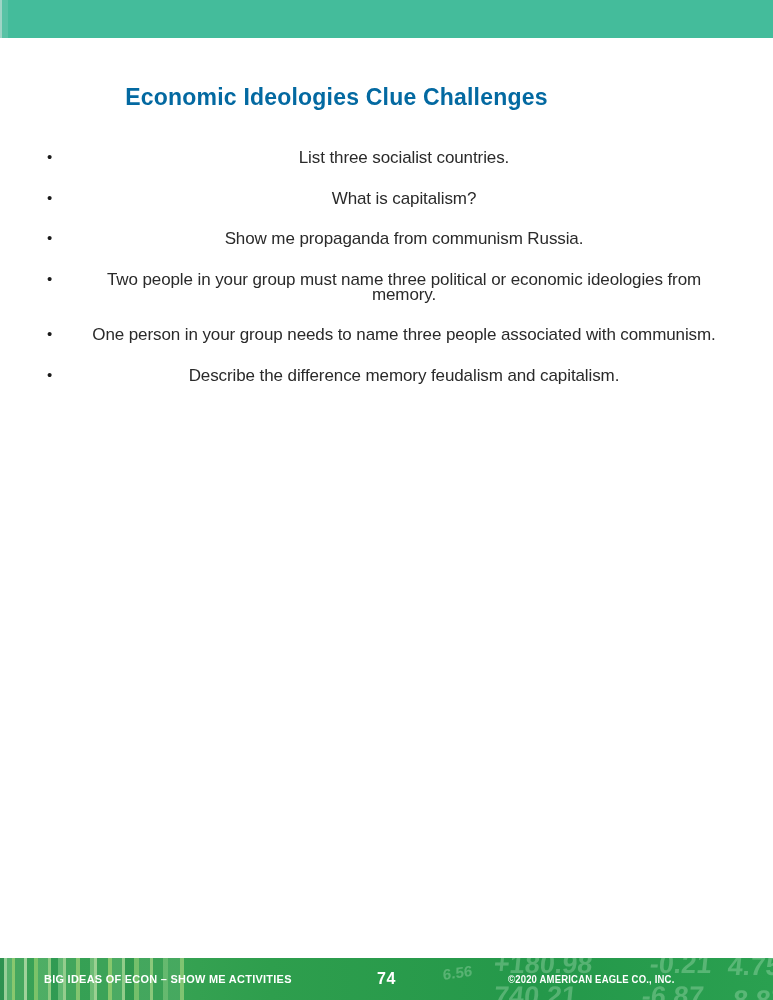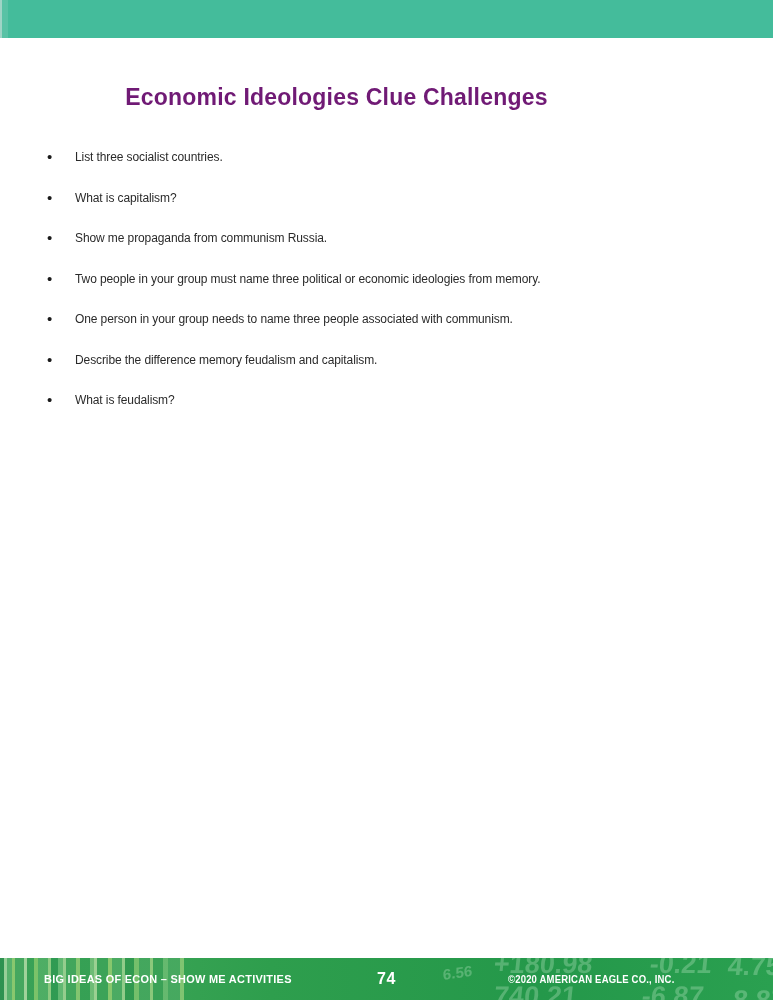--- a/index.html
+++ b/index.html
@@ -21,39 +21,40 @@
       #44bc9b 8px, #44bc9b 100%);
   }
 
   
   .page-title {
     position: absolute; top: 84px; left: 0;
     width: 673px;
     text-align: center;
     font-size: 23px;
     font-weight: bold;
-    color: #701a75;
+    color: #0369a1;
     letter-spacing: 0.2px;
     margin: 0;
   }
 
   
   .challenge-list {
     position: absolute; top: 150px; left: 47px; right: 40px;
     margin: 0; padding: 0;
     list-style: none;
   }
   .challenge-list li {
     position: relative;
     padding-left: 28px;
     margin-bottom: 25.5px;
-    font-size: 12px;
+    font-size: 17px;
     line-height: 15px;
     color: #2a2a2a;
     letter-spacing: -0.1px;
+    text-align: center;
   }
   .challenge-list li::before {
     content: "\2022";
     position: absolute;
     left: 0; top: -1px;
     font-size: 15px;
     color: #1a1a1a;
   }
 
   
@@ -137,21 +138,20 @@
 
     <li>Two people in your group must name three political or economic ideologies from memory.</li>
 
 
     <li>One person in your group needs to name three people associated with communism.</li>
 
     <li>Describe the difference memory feudalism and capitalism.</li>
 
 
 
-    <li>What is feudalism?</li>
   </ul>
 
 <div class="footer-bar">
   <div class="footer-stripes"></div>
 
   <span class="ticker-num ticker-small t1">6.56</span>
   <span class="ticker-num t2">+180.98</span>
   <span class="ticker-num t3">-0.21</span>
   <span class="ticker-num t4">4.75</span>
   <span class="ticker-num t5">740.21</span>

